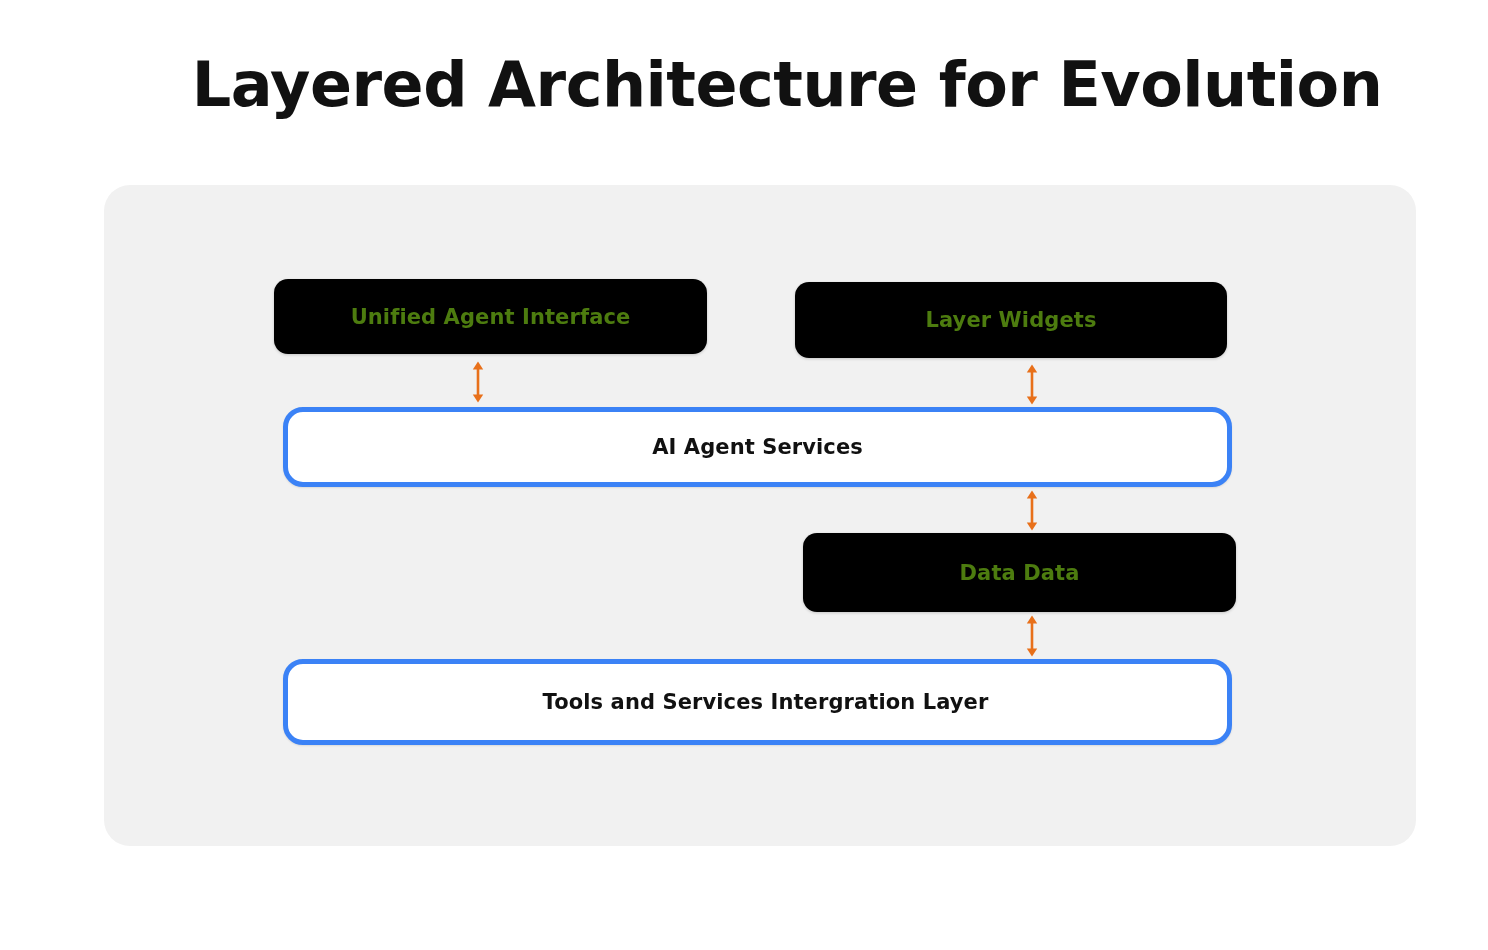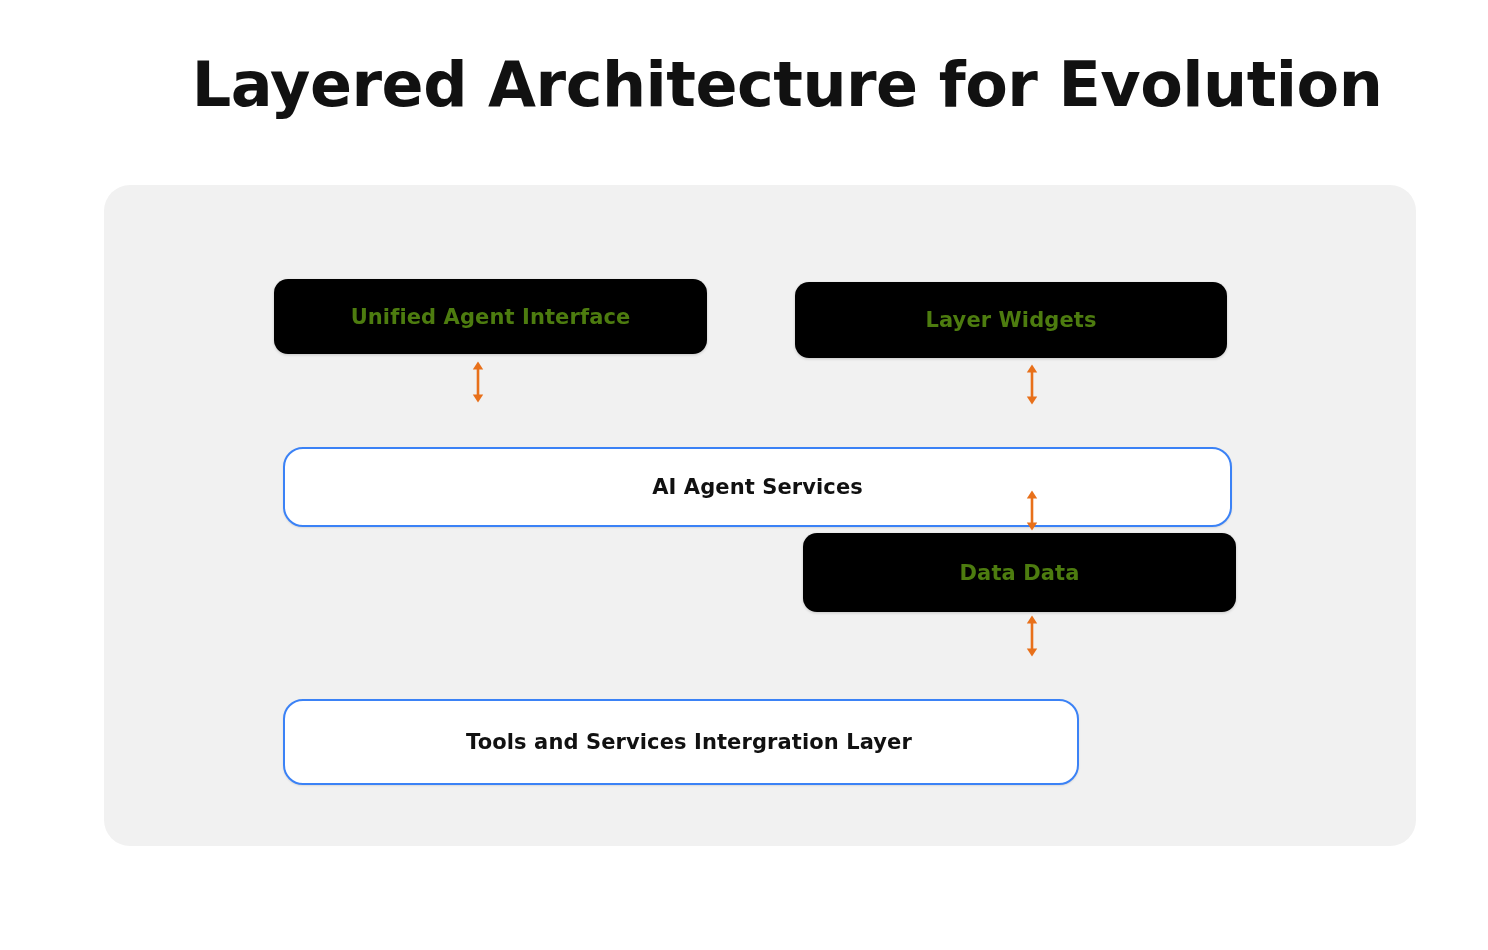--- a/index.html
+++ b/index.html
@@ -63,33 +63,32 @@
 
   .node.solid {
     background: #000000;
     border: none;
     box-shadow: 0 1px 3px rgba(0,0,0,0.18);
   }
   .node.solid .node-label { color: #4d7c0f; }
 
   .node.outlined {
     background: #ffffff;
-    border: 2px solid #3b82f6;
+    border: 5px solid #3b82f6;
     border-radius: 20px;
     box-shadow: 0 1px 2px rgba(0,0,0,0.10);
-    margin-top: 40px;
   }
   .node.outlined .node-label { color: #111111; }
 
   
   #node-unified-agent-interface { left: 170px; top:  94px; width: 433px; height: 75px; }
   #node-agent-widgets           { left: 691px; top:  97px; width: 432px; height: 76px; }
   #node-ai-agent-services       { left: 179px; top: 222px; width: 949px; height: 80px; }
   #node-data-layer              { left: 699px; top: 348px; width: 433px; height: 79px; }
-  #node-tools-services          { left: 179px; top: 474px; width: 796px; height: 86px; padding-left: 16px; }
+  #node-tools-services          { left: 179px; top: 474px; width: 949px; height: 86px; padding-left: 16px; }
 
   
   .connector {
     position: absolute;
     width: 26px;
   }
   .connector svg { display: block; }
 
   #connector-uai-to-services    { left: 361px; top: 176px; height: 42px; }
   #connector-widgets-to-services{ left: 915px; top: 179px; height: 41px; }

